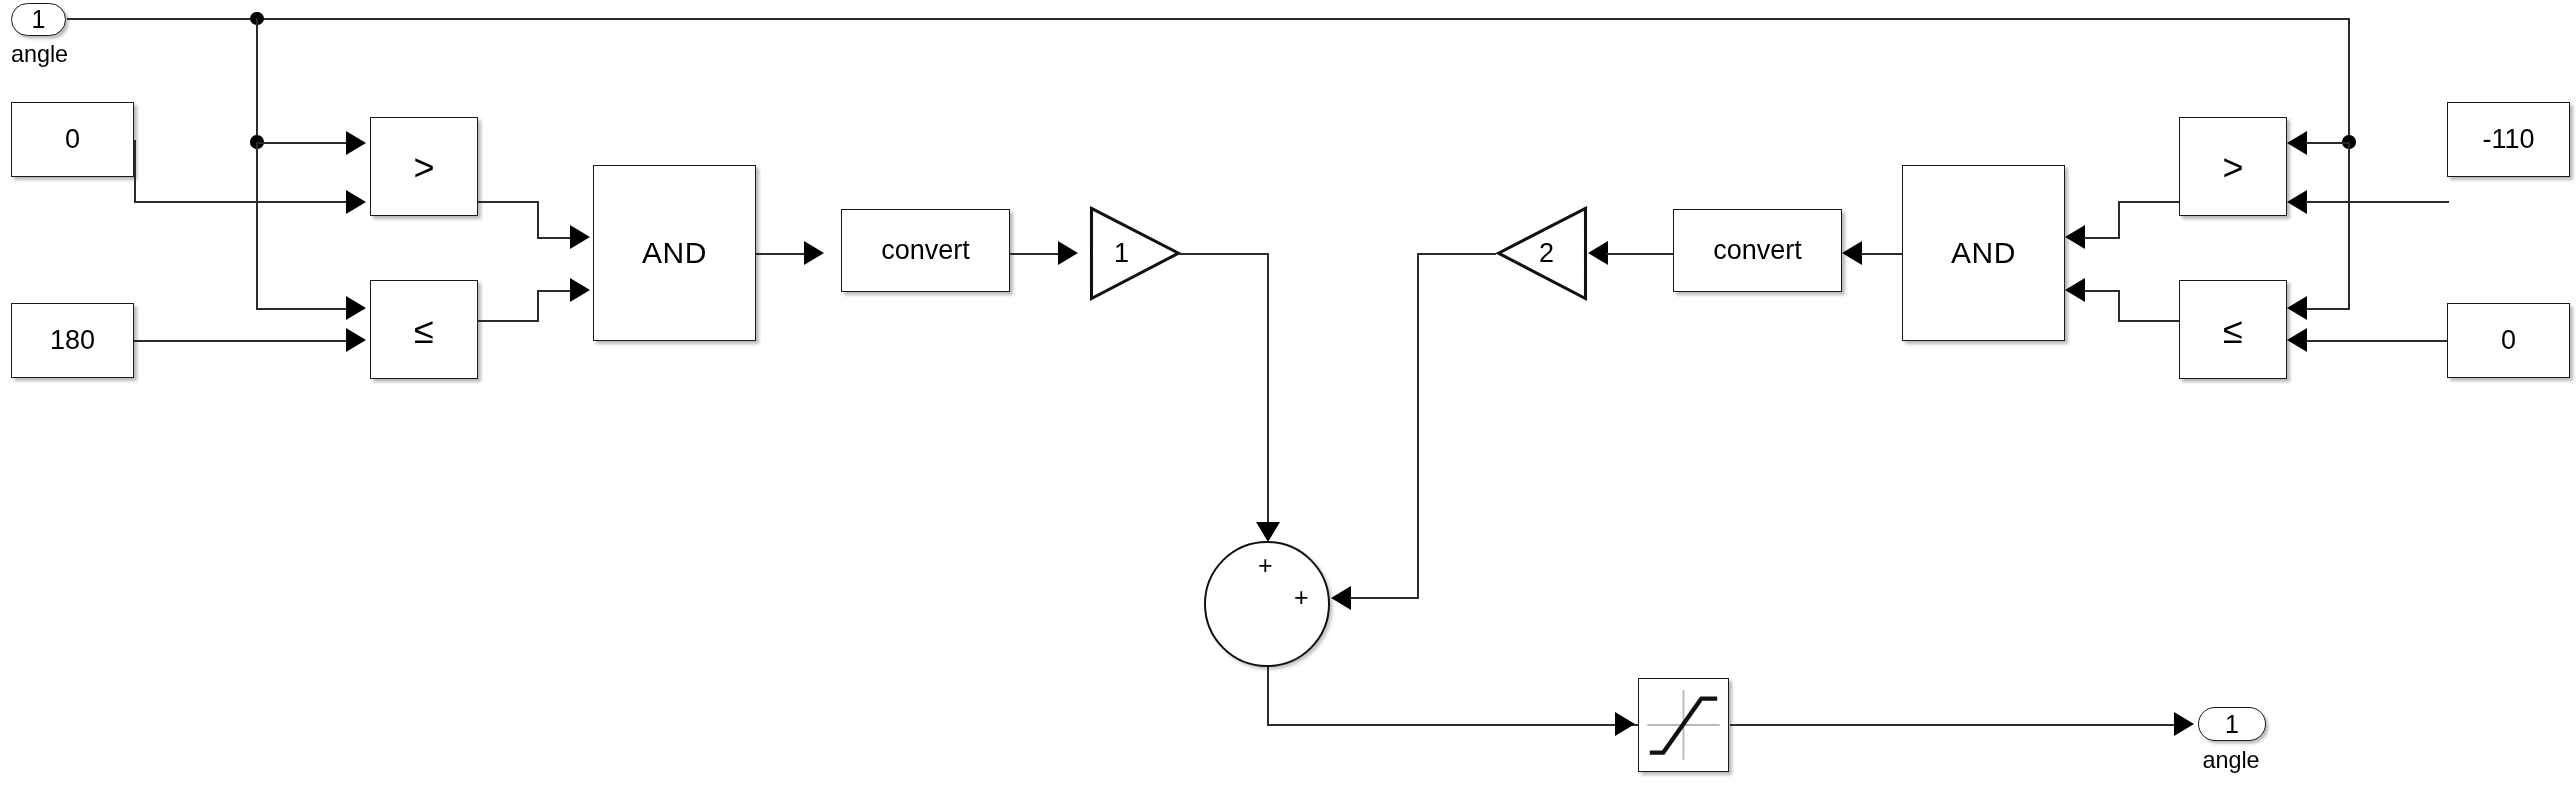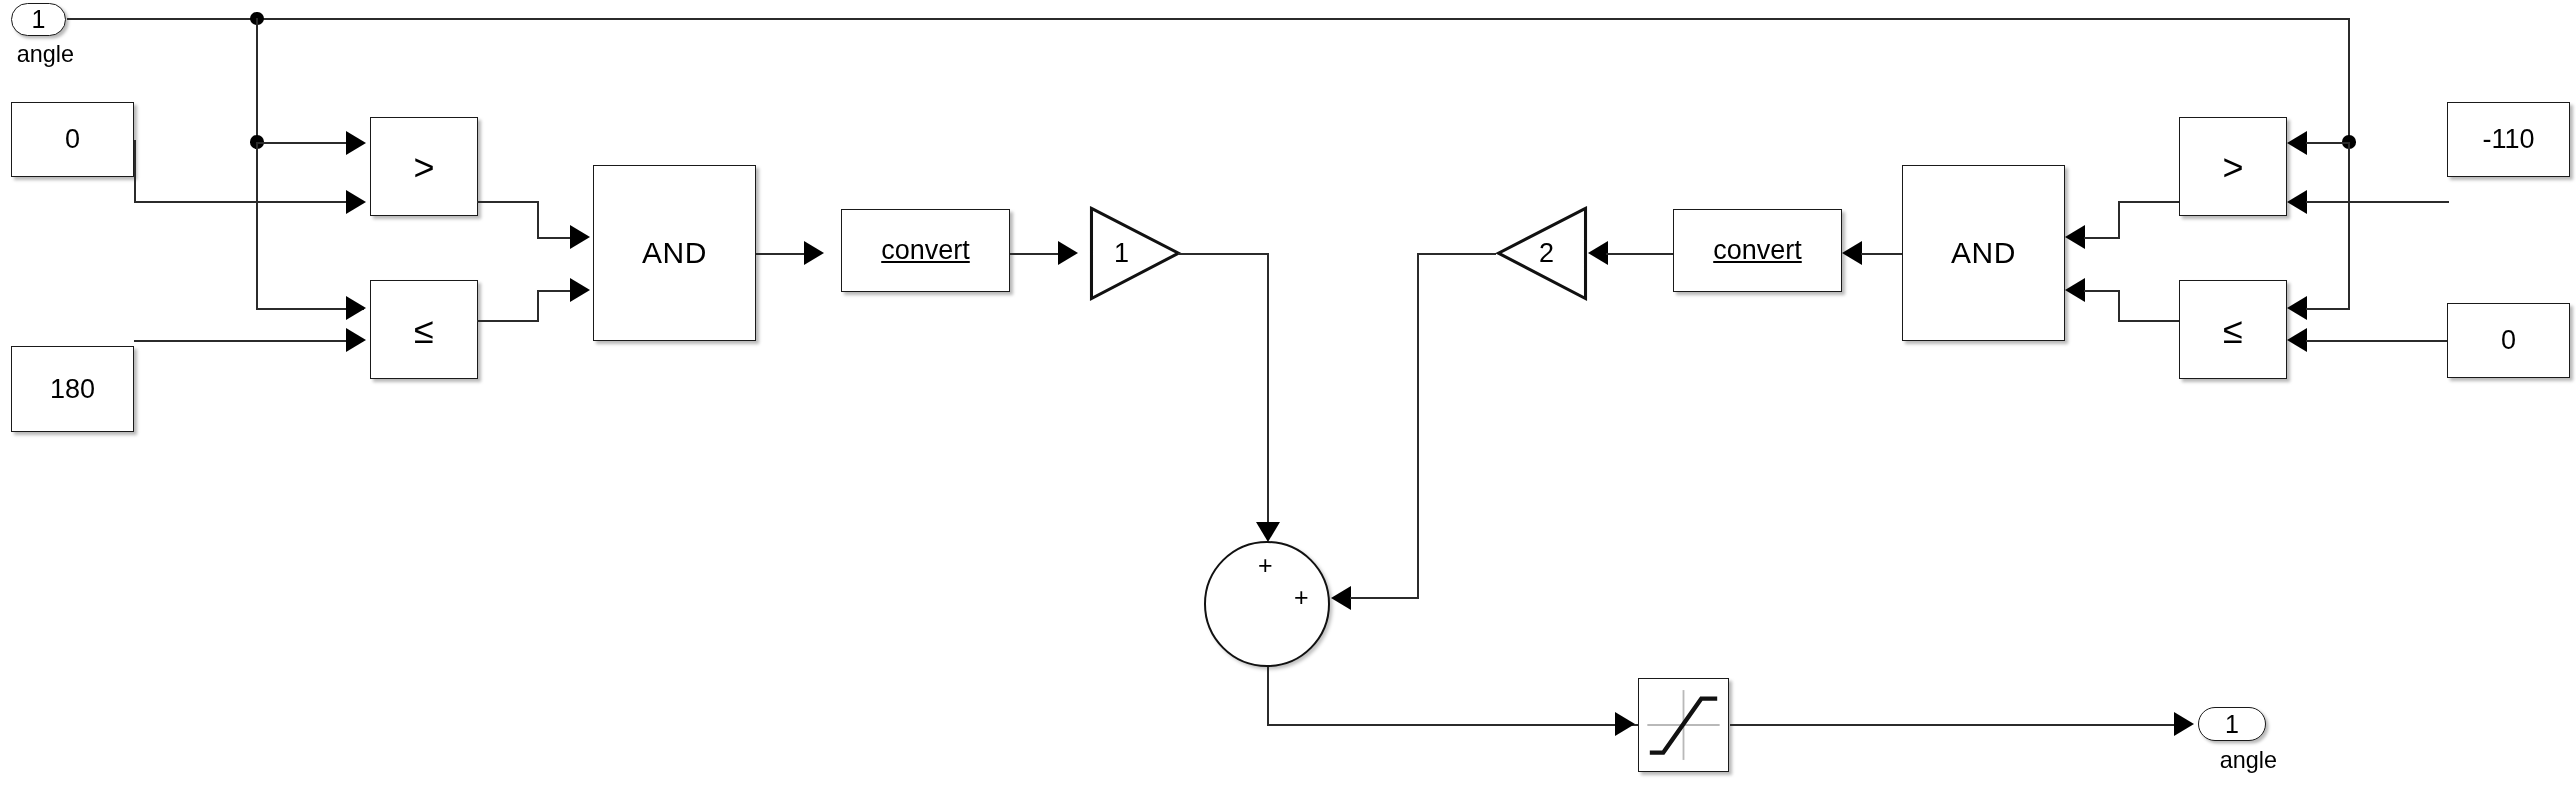--- a/index.html
+++ b/index.html
@@ -27,21 +27,21 @@
     border: 1.8px solid #1a1a1a;
     box-shadow: 2.5px 2.5px 3.1px rgba(0,0,0,0.28);
     display: flex;
     align-items: center;
     justify-content: center;
     font-size: 28px;
     line-height: 1;
     color: #000000;
     user-select: none;
   }
-  .blk.thin { border-width: 1.2px; text-decoration: underline; }
+  .blk.thin { border-width: 1.2px; }
   .blk .lbl { display:block; }
 
   
   .const { font-size: 27px; }
 
   
   .relop { font-size: 36px; font-weight: 400; }
   .relop .glyph {
     display:block;
     transform: translateY(1.2px);
@@ -64,21 +64,21 @@
     display: flex;
     align-items: center;
     justify-content: center;
     font-size: 25px;
     color: #000;
   }
   .port-label {
     position: absolute;
     font-size: 23.4px;
     color: #000;
-    text-align: right;
+    text-align: center;
     white-space: nowrap;
   }
 
   
   .gain {
     position: absolute;
     display: flex;
     align-items: center;
     justify-content: center;
   }
@@ -169,21 +169,21 @@
   <div class="wire h" style="left:256px; top:308px; width:108px;"></div>
 
   <div class="wire h" style="left:256px; top:142px; width:108px;"></div>
 
   <div class="blk const" style="left:11px; top:102px; width:123px; height:75px;">
     <span class="lbl">0</span>
   </div>
   <div class="wire h" style="left:134px; top:201px; width:229px;"></div>
   <div class="wire v" style="left:134px; top:140px; height:63px;"></div>
 
-  <div class="blk const" style="left:11px; top:303px; width:123px; height:86px;margin-top:43px;">
+  <div class="blk const" style="left:11px; top:303px; width:123px; height:75px;">
     <span class="lbl">180</span>
   </div>
   <div class="wire h" style="left:134px; top:340px; width:229px;"></div>
 
   <div class="arrow right" style="left:346px; top:131px;"></div>
   <div class="arrow right" style="left:346px; top:190px;"></div>
 
   <div class="blk relop" style="left:370px; top:117px; width:108px; height:99px;">
     <span class="glyph">&gt;</span>
   </div>

